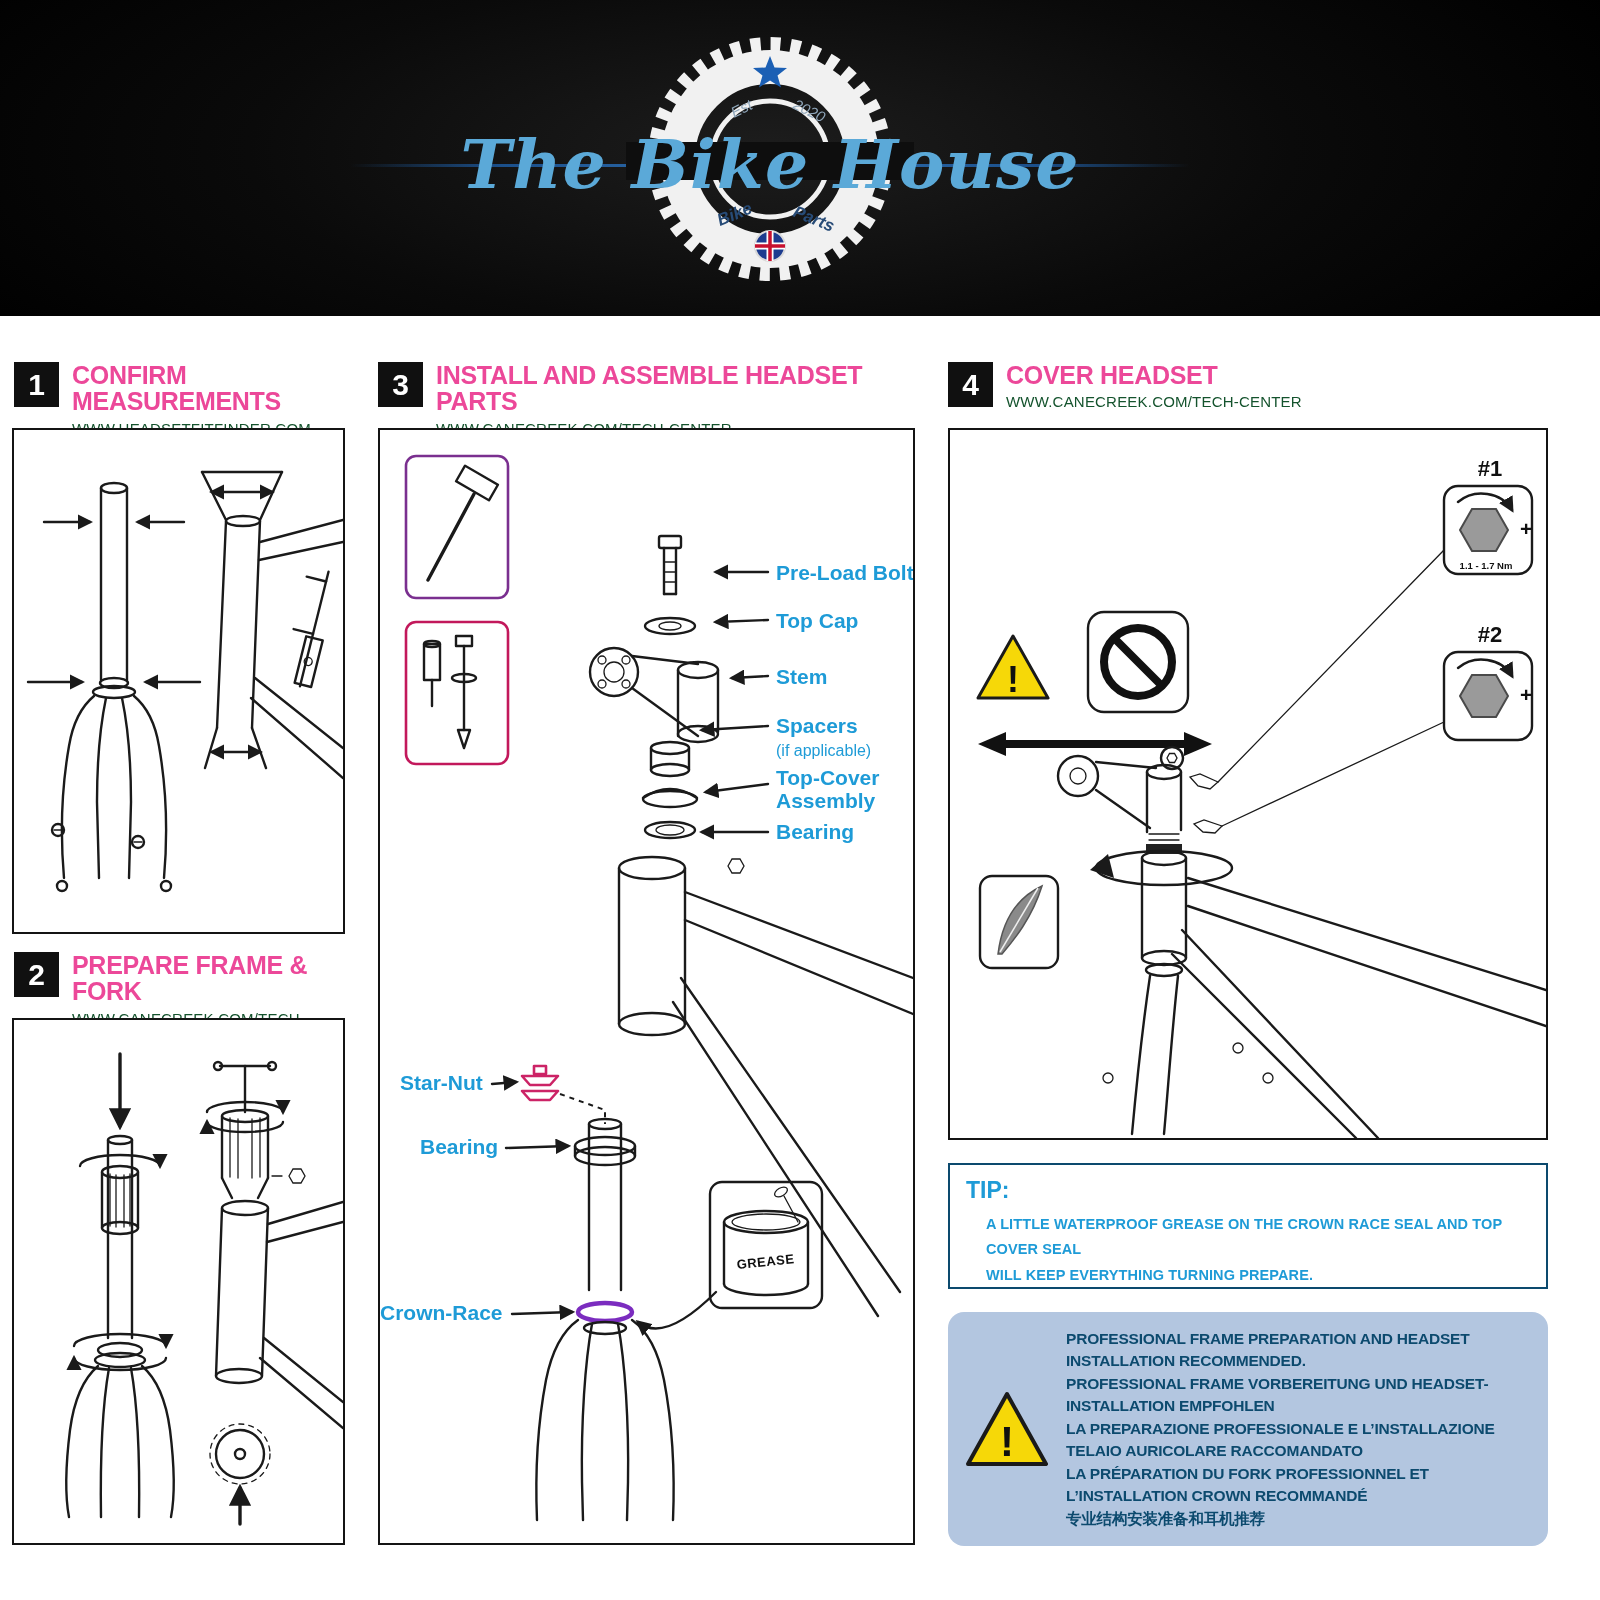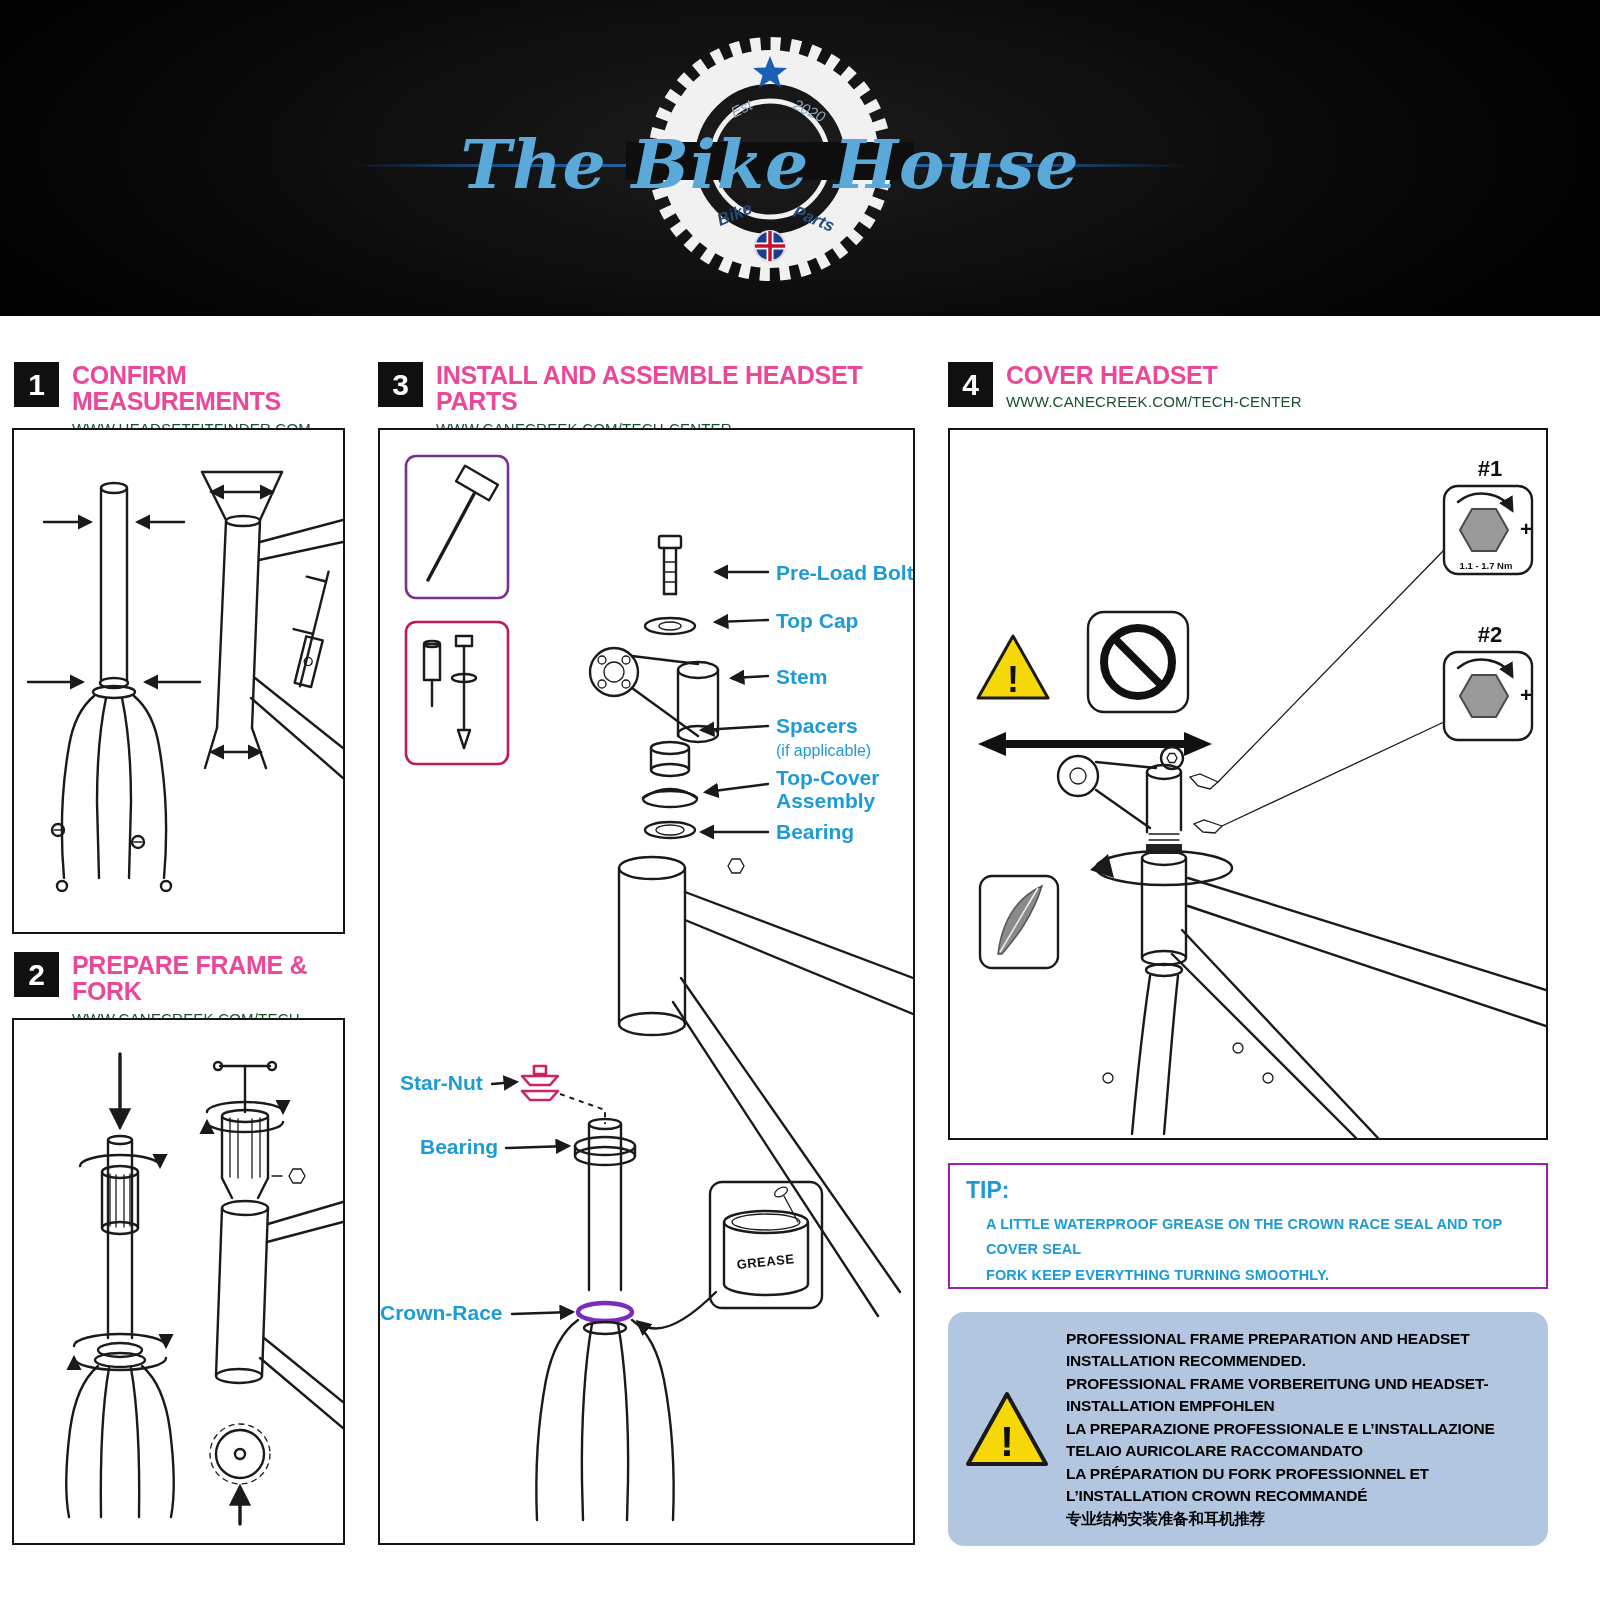--- a/index.html
+++ b/index.html
@@ -42,27 +42,27 @@
   .t-bold { fill:#101010; font-size:22px; font-weight:bold; }
   .t-plus { fill:#101010; font-size:21px; font-weight:bold; }
   .t-tiny { fill:#101010; font-size:9.5px; font-weight:bold; }
   .t-grease { fill:#101010; font-size:13px; font-weight:bold; letter-spacing:0.5px; }
   .t-bang { fill:#101010; font-size:36px; font-weight:bold; }
   .hexfill { fill:#9a9a9a; stroke:#4a4a4a; stroke-width:2; }
   .gearwhite { stroke:#f1f1f1; fill:none; }
 
   
   .tip-box { position:absolute; left:948px; top:1163px; width:600px; height:126px;
-    border:2px solid #a21caf; padding:12px 16px; background:#fff; }
+    border:2px solid #0c4a6e; padding:12px 16px; background:#fff; }
   .tip-title { color:var(--accent,#1e9bd7); font-size:23px; font-weight:bold; margin-bottom:8px; }
   .tip-line  { color:var(--accent,#1e9bd7); font-size:14.5px; font-weight:bold; line-height:1.75; letter-spacing:0.1px;margin-left:20px; }
   .notice { position:absolute; left:948px; top:1312px; width:600px; height:234px;
     background:var(--notice-bg,#b3c6e0); border-radius:16px; display:flex; align-items:center;
     gap:16px; padding:10px 18px 10px 16px; }
-  .notice-text div { font-size:15.5px; font-weight:bold; color:#000000; line-height:1.45; letter-spacing:-0.2px; }
+  .notice-text div { font-size:15.5px; font-weight:bold; color:#0c4a6e; line-height:1.45; letter-spacing:-0.2px; }
 </style>
 </head>
 <body>
 
 <div id="page">
 
   <div class="banner">
     <div class="banner-line"></div>
 
     <svg class="logo-svg" width="300" height="292" viewBox="0 0 300 292">
@@ -467,21 +467,21 @@
       </g>
       <g>
         <path d="M272,396 l-18,-6 -10,4 9,8 12,1 z" fill="#ffffff" class="ln-thin" stroke-width="2"></path>
       </g>
     </svg>
   </div>
 
   <div class="tip-box">
     <div class="tip-title">TIP:</div>
     <div class="tip-line">A LITTLE WATERPROOF GREASE ON THE CROWN RACE SEAL AND TOP COVER SEAL</div>
-    <div class="tip-line">FORK KEEP EVERYTHING TURNING SMOOTHLY.</div>
+    <div class="tip-line">WILL KEEP EVERYTHING TURNING PREPARE.</div>
   </div>
 
   <div class="notice">
     <svg width="86" height="78" viewBox="0 0 86 78">
       <polygon points="43,4 82,74 4,74" fill="var(--warning-yellow,#f6d808)" stroke="#1a1a1a" stroke-width="4" stroke-linejoin="round"></polygon>
       <text x="43" y="66" text-anchor="middle" font-size="42" font-weight="bold" fill="#101010">!</text>
     </svg>
     <div class="notice-text">
       <div>PROFESSIONAL FRAME PREPARATION AND HEADSET</div>
       <div>INSTALLATION RECOMMENDED.</div>

